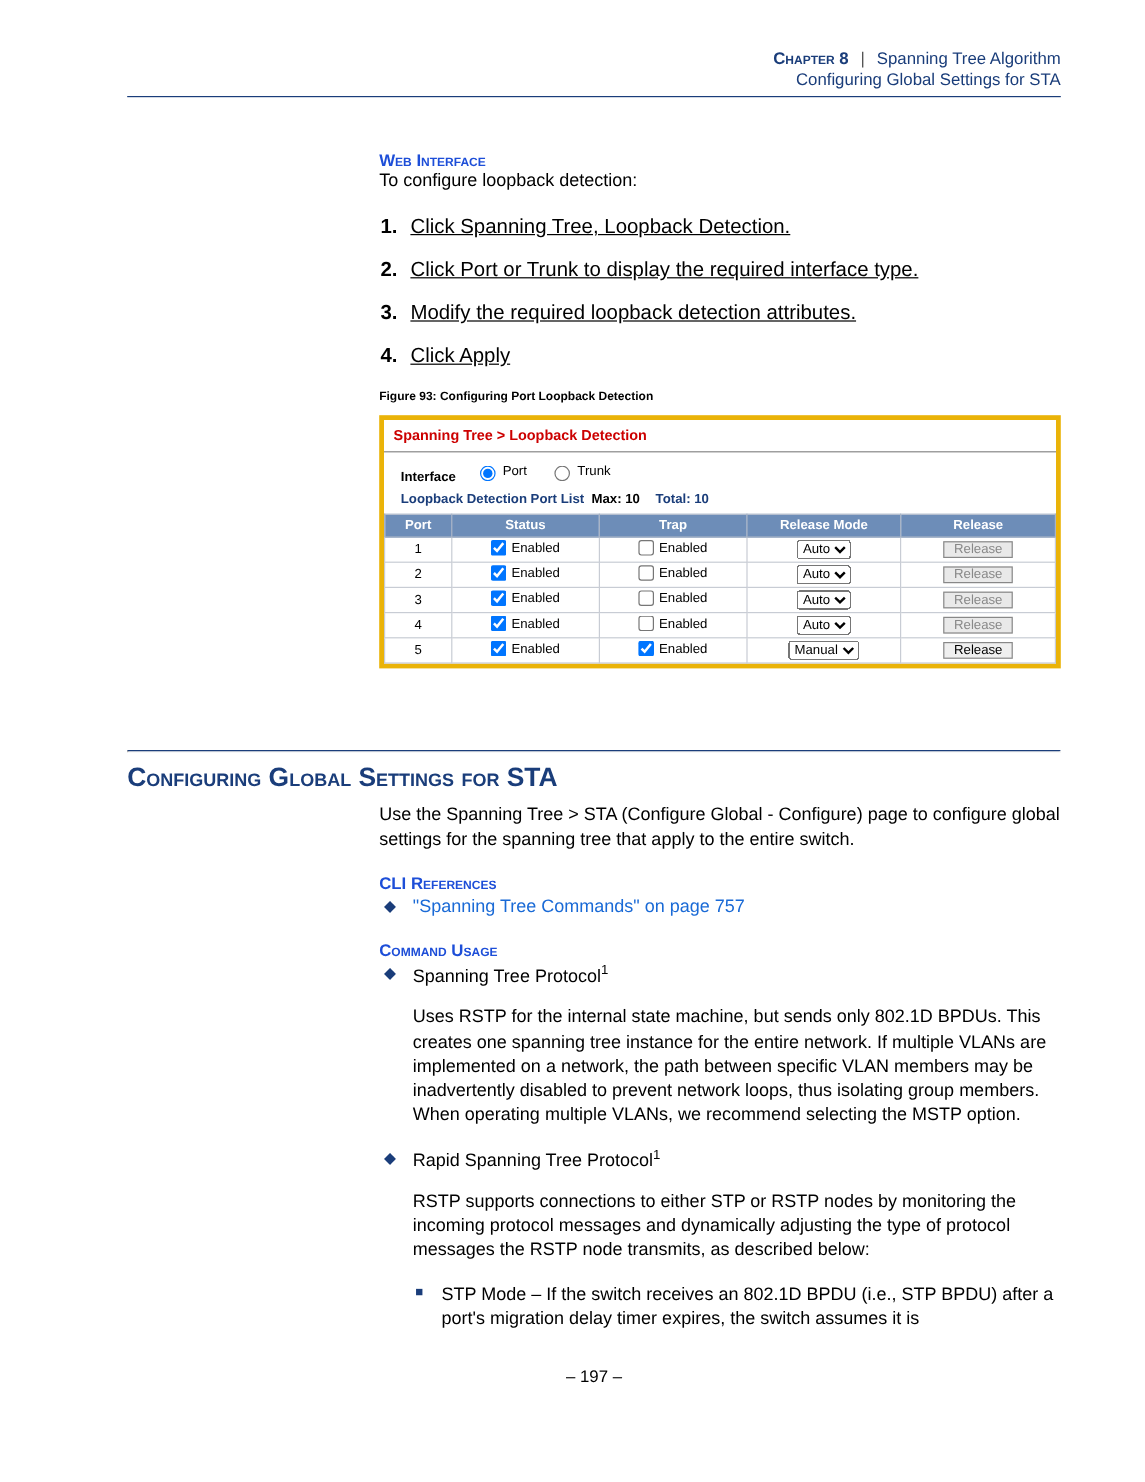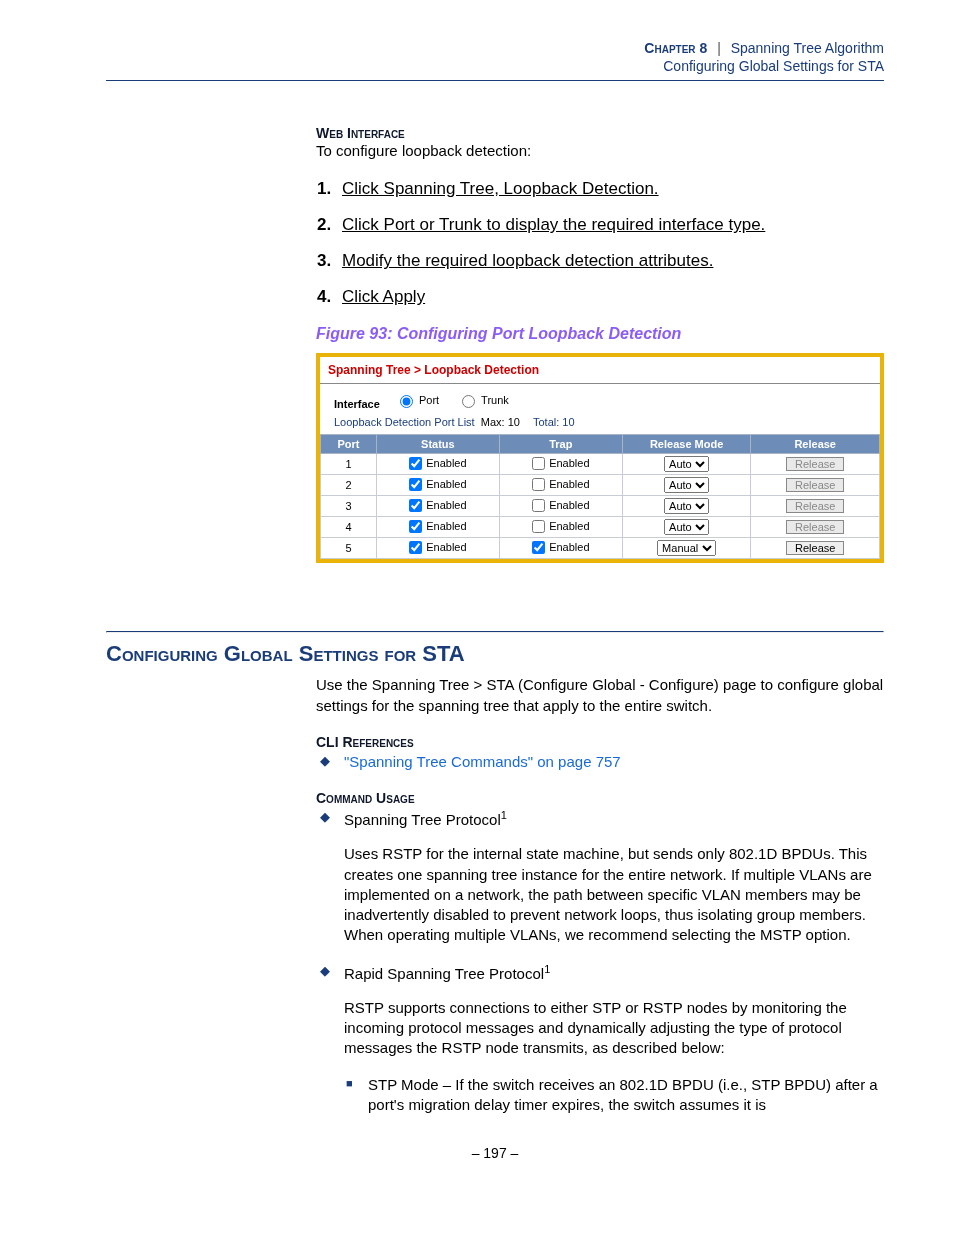--- a/index.html
+++ b/index.html
@@ -33,21 +33,21 @@
   }
   .sub-line {
     margin-top: 2px;
   }
   .content {
     margin-left: 210px;
   }
   .smallcaps-heading {
     font-variant: small-caps;
     font-weight: bold;
-    color: #0f172a;
+    color: #1d4ed8;
     font-size: 14px;
     margin-bottom: 0;
   }
   .intro {
     font-size: 15px;
     margin: 0 0 18px 0;
     line-height: 1.35;
   }
   ol.steps {
     font-size: 17px;
@@ -57,24 +57,23 @@
   }
   ol.steps li {
     margin-bottom: 16px;
     padding-left: 6px;
   }
   ol.steps li::marker {
     font-weight: bold;
   }
   .figure-caption {
     font-weight: bold;
-    color: #8b5cf6;
-    font-size: 16px;
+    color: #000000;
+    font-size: 10px;
     margin: 6px 0 10px 0;
-    font-style: italic;
   }
   
   .ui-shot {
     border: 4px solid #eab308;
     font-family: Arial, sans-serif;
     font-size: 11px;
     background: #fff;
     margin-bottom: 68px;
   }
   .ui-bread {
@@ -85,20 +84,21 @@
     font-size: 12px;
   }
   .ui-row {
     padding: 8px 14px 2px 14px;
   }
   .ui-label { font-weight: bold; margin-right: 12px; text-align: right; }
   .ui-listinfo {
     padding: 4px 14px 6px 14px;
     color: #1a3d7a;
     font-size: 11px;
+    font-weight: bold;
   }
   .ui-listinfo .max { color:#000; }
   .ui-listinfo .total { color:#1a3d7a; margin-left:10px; }
   table.ui-table {
     width: 100%;
     border-collapse: collapse;
     font-size: 11px;
   }
   table.ui-table th {
     background: #6d8db8;

